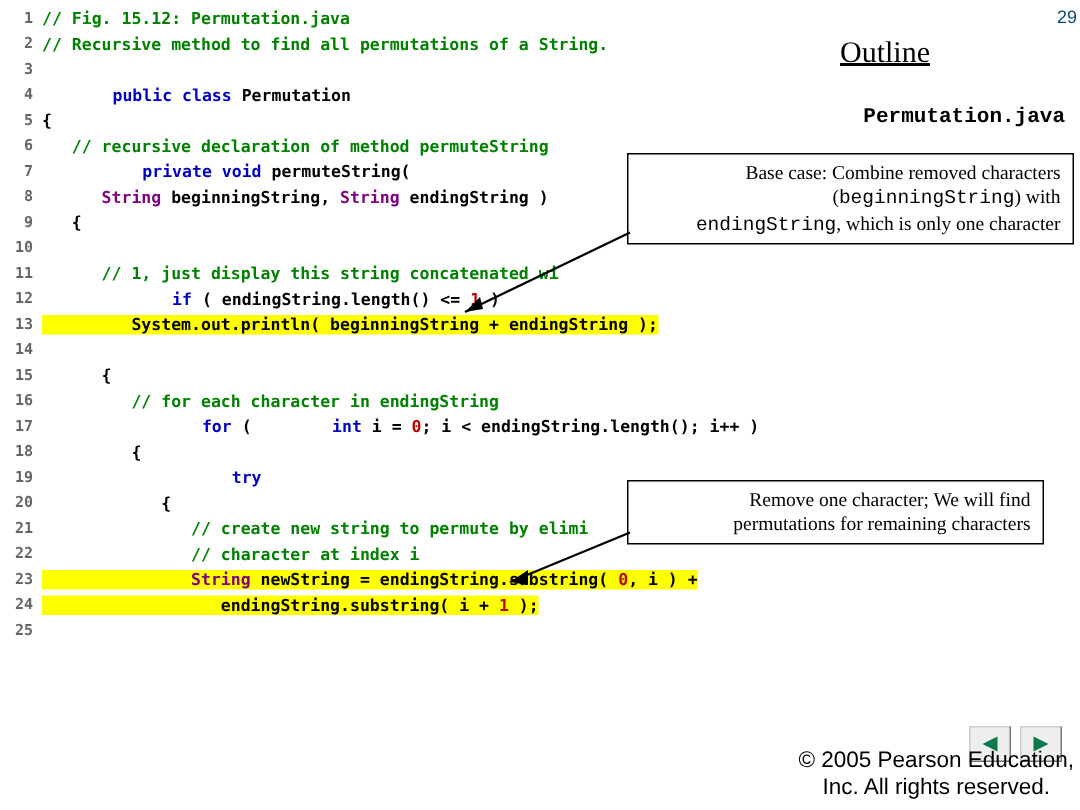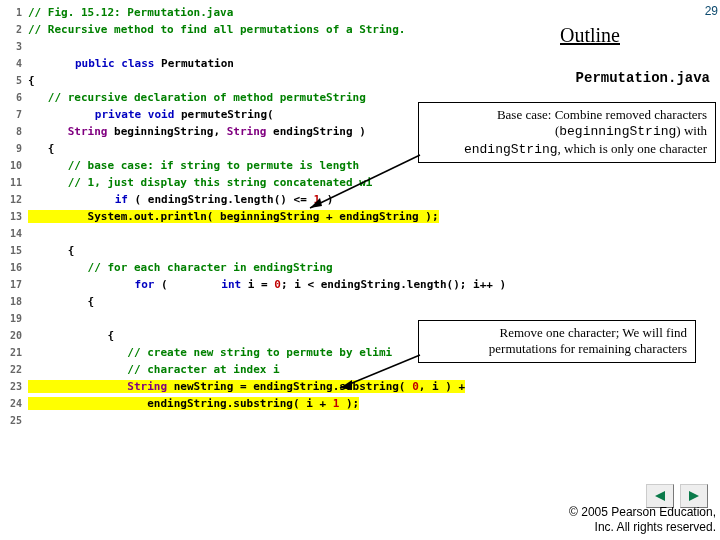--- a/index.html
+++ b/index.html
@@ -87,22 +87,22 @@
   
   svg.arrow {
     position: absolute;
     pointer-events: none;
   }
   
   .footer {
     position: absolute;
     bottom: 6px;
     right: 4px;
-    font-size: 12px;
-    text-align: right;
+    font-size: 15px;
+    text-align: center;
     line-height: 1.2;
   }
   .nav-buttons {
     position: absolute;
     bottom: 32px;
     right: 12px;
     display: flex;
     gap: 6px;
   }
   .nav-btn {
@@ -156,21 +156,20 @@
   <div class="code-line">
       <span class="line-num">8</span>
       <span class="code-content"><span class="c-type">      String </span><span class="c-text">beginningString, </span><span class="c-type">String </span><span class="c-text">endingString )</span></span>
     </div>
   <div class="code-line">
       <span class="line-num">9</span>
       <span class="code-content c-text">   {</span>
     </div>
   <div class="code-line">
       <span class="line-num">10</span>
-      <span class="code-content c-comment">      // base case: if string to permute is length</span>
     </div>
   <div class="code-line">
       <span class="line-num">11</span>
       <span class="code-content c-comment">      // 1, just display this string concatenated wi</span>
     </div>
   <div class="code-line">
       <span class="line-num">12</span>
       <span class="code-content"><span class="c-keyword">      if </span><span class="c-text">( endingString.length() &lt;= </span><span class="c-num">1</span><span class="c-text"> )</span></span>
     </div>
   <div class="code-line">
@@ -191,20 +190,21 @@
   <div class="code-line">
       <span class="line-num">17</span>
       <span class="code-content"><span class="c-keyword">         for </span><span class="c-text">( </span><span class="c-keyword">int </span><span class="c-text">i = </span><span class="c-num">0</span><span class="c-text">; i &lt; endingString.length(); i++ )</span></span>
     </div>
   <div class="code-line">
       <span class="line-num">18</span>
       <span class="code-content c-text">         {</span>
     </div>
   <div class="code-line">
       <span class="line-num">19</span>
+      <span class="code-content c-keyword">            try</span>
     </div>
   <div class="code-line">
       <span class="line-num">20</span>
       <span class="code-content c-text">            {</span>
     </div>
   <div class="code-line">
       <span class="line-num">21</span>
       <span class="code-content c-comment">               // create new string to permute by elimi</span>
     </div>
   <div class="code-line">

